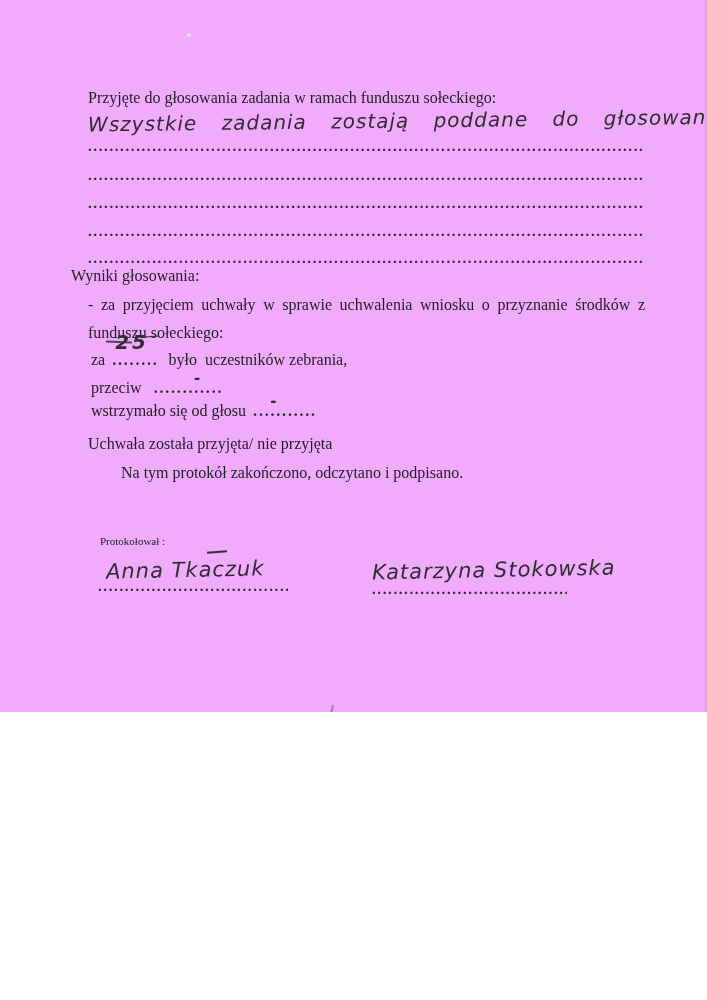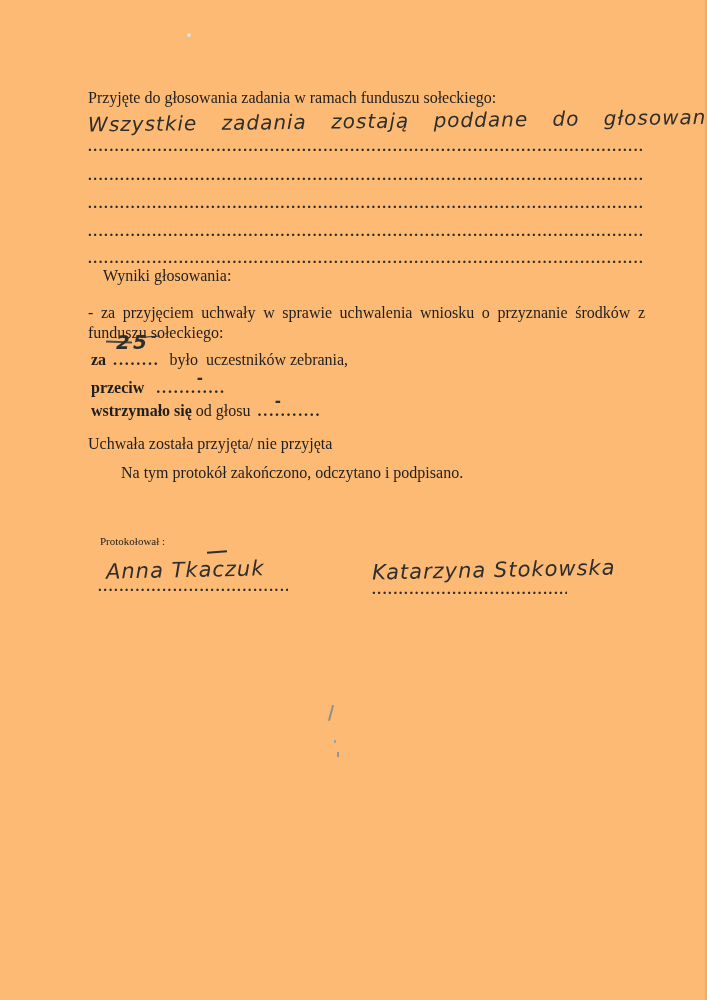--- a/index.html
+++ b/index.html
@@ -1,39 +1,38 @@
 <!DOCTYPE html>
 <html><head>
 <meta charset="utf-8">
 <style>
   html,body{margin:0;padding:0;background:#ffffff;}
   .page{
     position:relative;
-    width:707px;height:1000px;
-    background:#fdba74;
+    width:707px;height:712px;
+    background:#f0abfc;
     overflow:hidden;
     font-family:"Liberation Serif", serif;
     color:#1e1e1e;
   }
   
   .t{
     position:absolute;
     font-size:16px;
     line-height:20px;
     white-space:nowrap;
     color:#1e1e1e;
   }
   .jst{
     white-space:normal;
     text-align:justify;
     text-align-last:justify;
     width:557px;
-    margin-top:8px;
   }
-  .b{font-weight:bold;}
+  .b{font-weight:normal;}
   
   .dotrule{
     position:absolute;
     width:557px;height:16px;
     overflow:hidden;
     font-size:15px;
     line-height:14px;
     letter-spacing:1.6px;
     color:#2c2c2c;
     white-space:nowrap;
@@ -103,21 +102,21 @@
   <div class="t" style="left:88px;top:88px;">Przyjęte do głosowania zadania w ramach funduszu sołeckiego:</div>
 
   <div class="hw answer" style="left:88px;top:109px;width:570px;">Wszystkie zadania zostają poddane do głosowania</div>
   <div class="dotrule" style="left:88px;top:139px;">....................................................................................................................................................................</div>
 
   <div class="dotrule" style="left:88px;top:168px;">....................................................................................................................................................................</div>
   <div class="dotrule" style="left:88px;top:196px;">....................................................................................................................................................................</div>
   <div class="dotrule" style="left:88px;top:224px;">....................................................................................................................................................................</div>
   <div class="dotrule" style="left:88px;top:251px;">....................................................................................................................................................................</div>
 
-  <div class="t" style="left:103px;top:266px;">Wyniki głosowania:</div>
+  <div class="t" style="left:71px;top:266px;">Wyniki głosowania:</div>
 
   <div class="t jst" style="left:88px;top:295px;">- za przyjęciem uchwały w sprawie uchwalenia wniosku o przyznanie środków z</div>
   <div class="t" style="left:88px;top:323px;">funduszu sołeckiego:</div>
 
   <div class="artifact" style="left:106px;top:341px;width:26px;height:1.5px;background:#4a4a4a;transform:rotate(2deg);"></div>
 
   <div class="t" style="left:91px;top:350px;">
     <span class="b">za</span><span class="dotswrap"><span class="dotsinline">........</span><span class="hw-val hw-25">25</span></span>
     <span style="margin-left:6px;text-align:right;">było &nbsp;uczestników zebrania,</span>
   </div>

